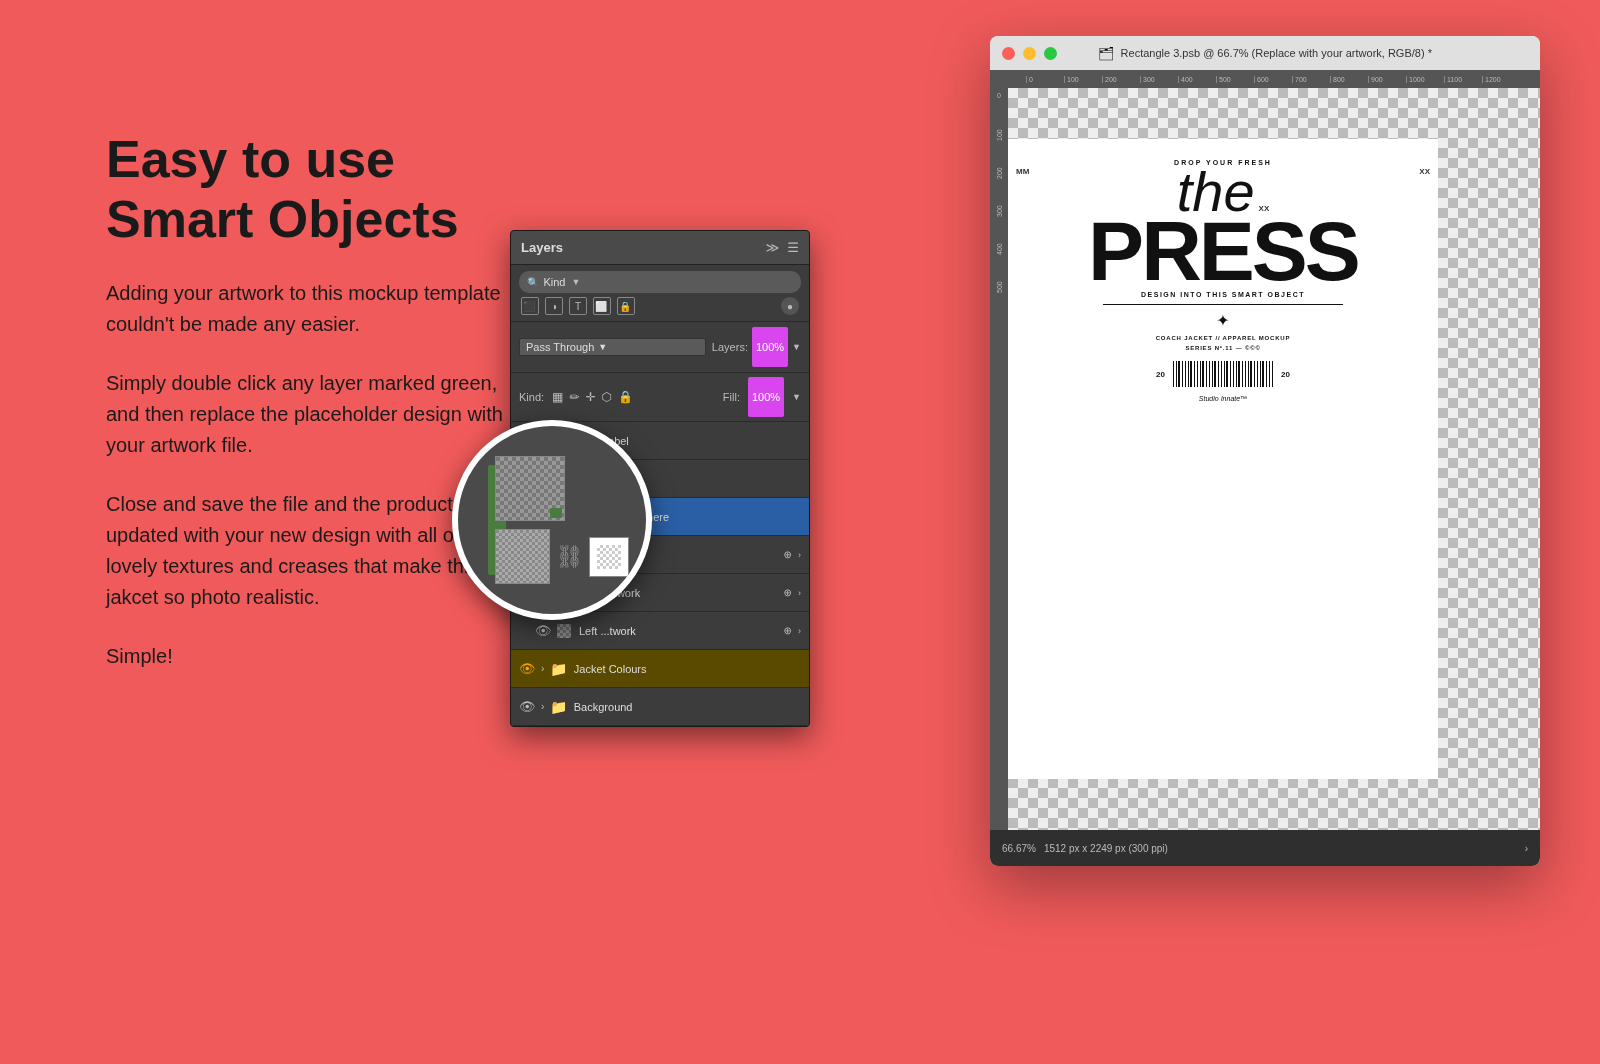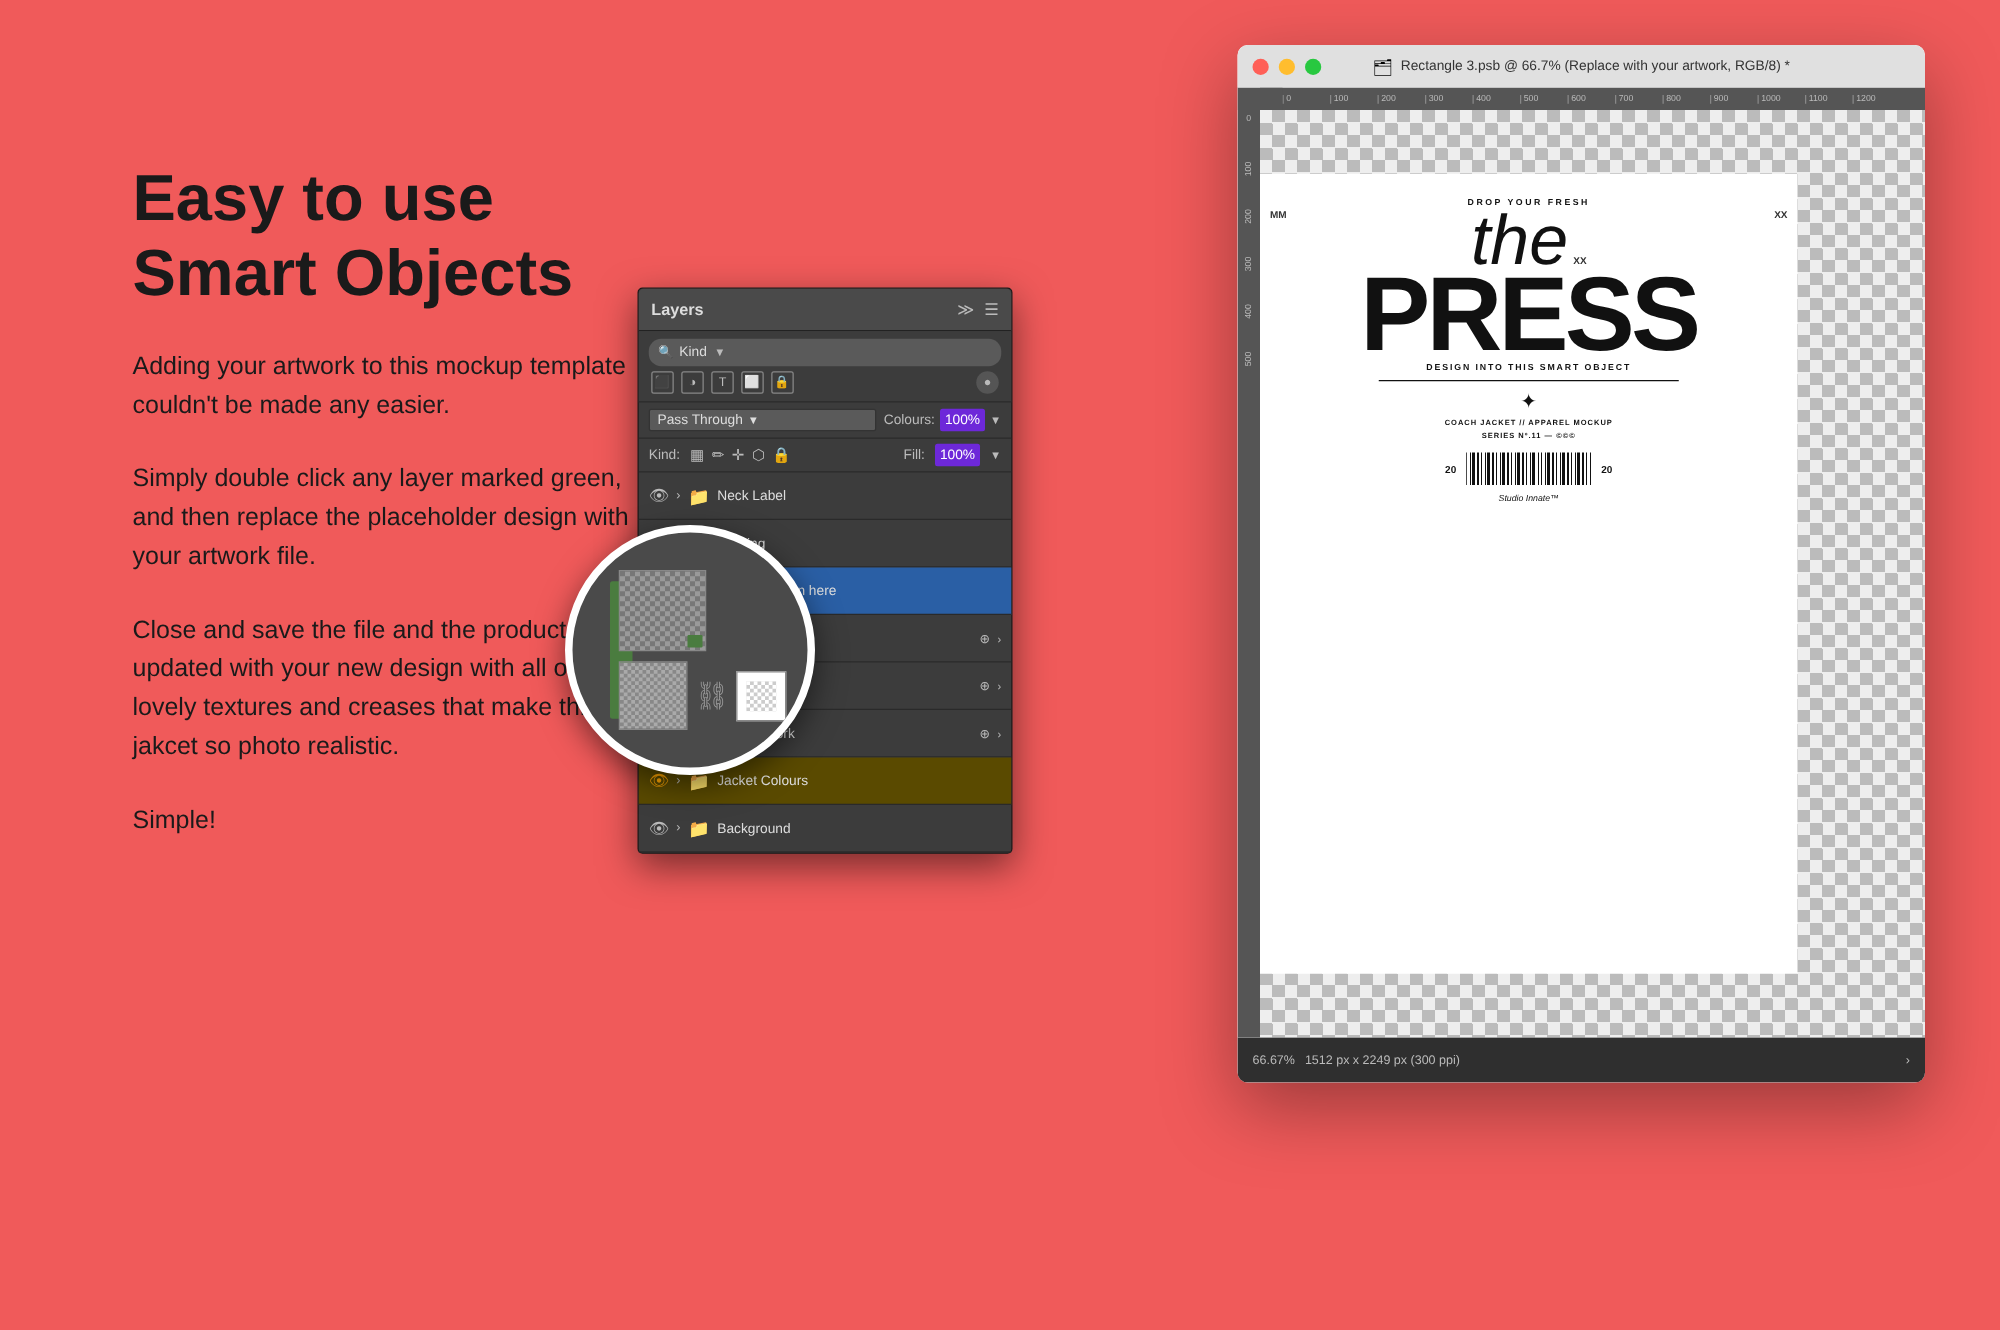--- a/index.html
+++ b/index.html
@@ -172,23 +172,23 @@
 
     .opacity-row {
       display: flex;
       align-items: center;
       gap: 4px;
       font-size: 11px;
       color: #bbb;
     }
 
     .opacity-val {
-      background: #6d28d9;
+      background: #d946ef;
       border-radius: 2px;
-      padding: 3px 4px;
+      padding: 14px 4px;
       color: white;
       font-size: 11px;
     }
 
     .layers-lock-row {
       display: flex;
       align-items: center;
       padding: 4px 8px;
       gap: 8px;
       border-bottom: 1px solid #2a2a2a;
@@ -658,21 +658,21 @@
       </div>
     </div>
   </div>
 
   <div class="layers-blend-row">
     <div class="blend-dropdown">
       <span>Pass Through</span>
       <span class="blend-arrow">▼</span>
     </div>
     <div class="opacity-row">
-      <span>Colours:</span>
+      <span>Layers:</span>
       <span class="opacity-val">100%</span>
       <span style="font-size:9px;color:#bbb;">▼</span>
     </div>
   </div>
 
   <div class="layers-lock-row">
     <span class="lock-label">Kind:</span>
     <div class="lock-icons">
       <span class="lock-icon">▦</span>
       <span class="lock-icon">✏</span>

